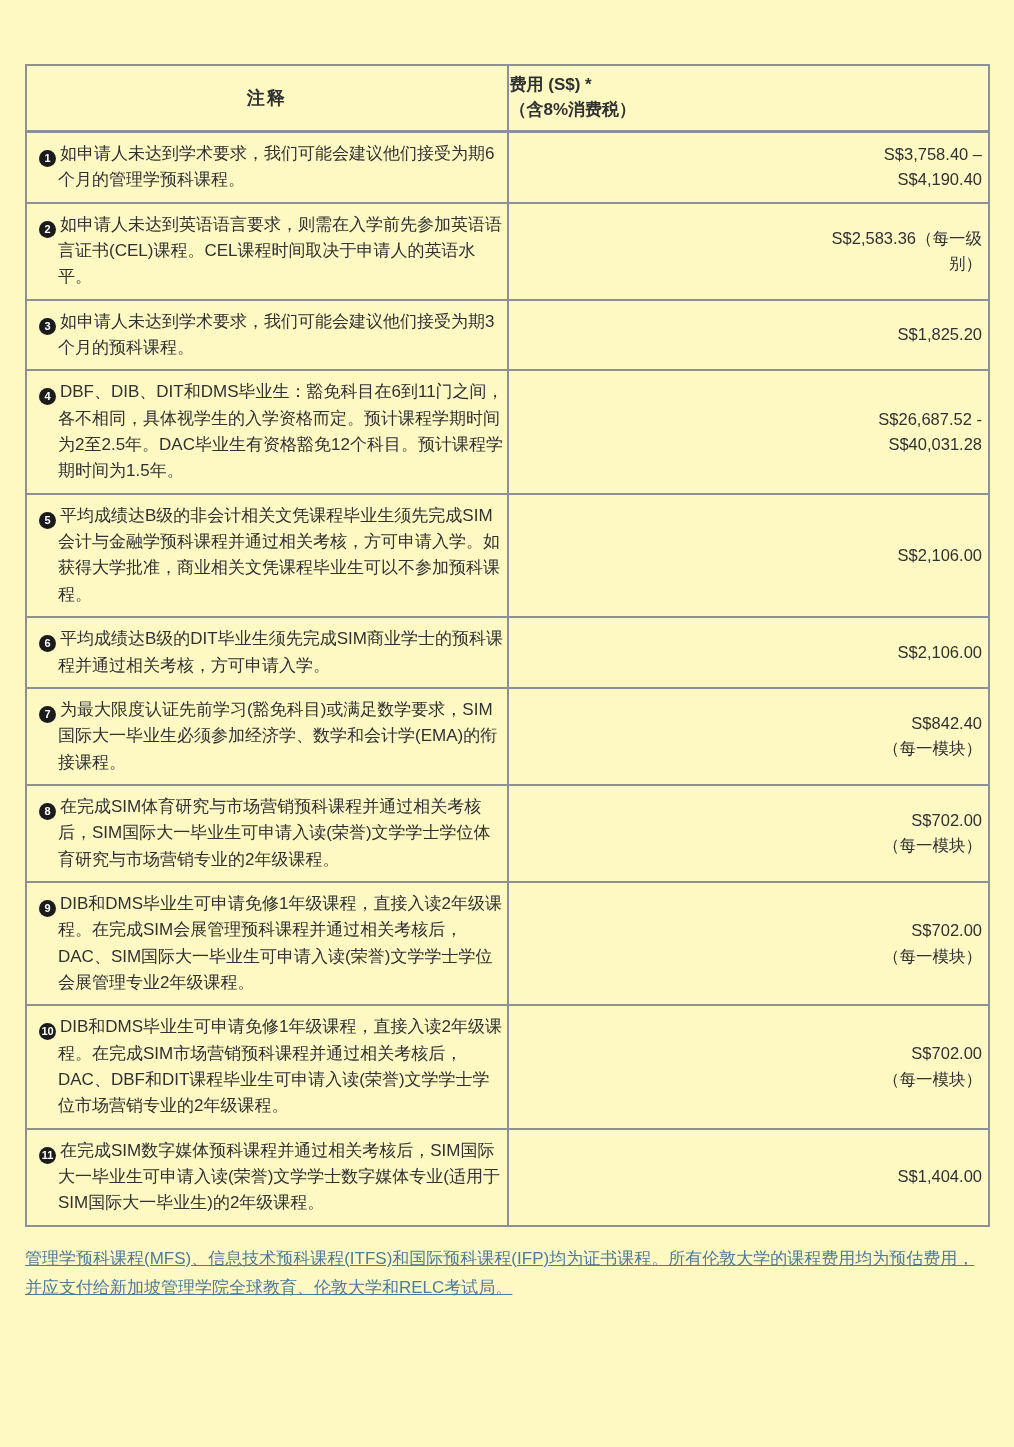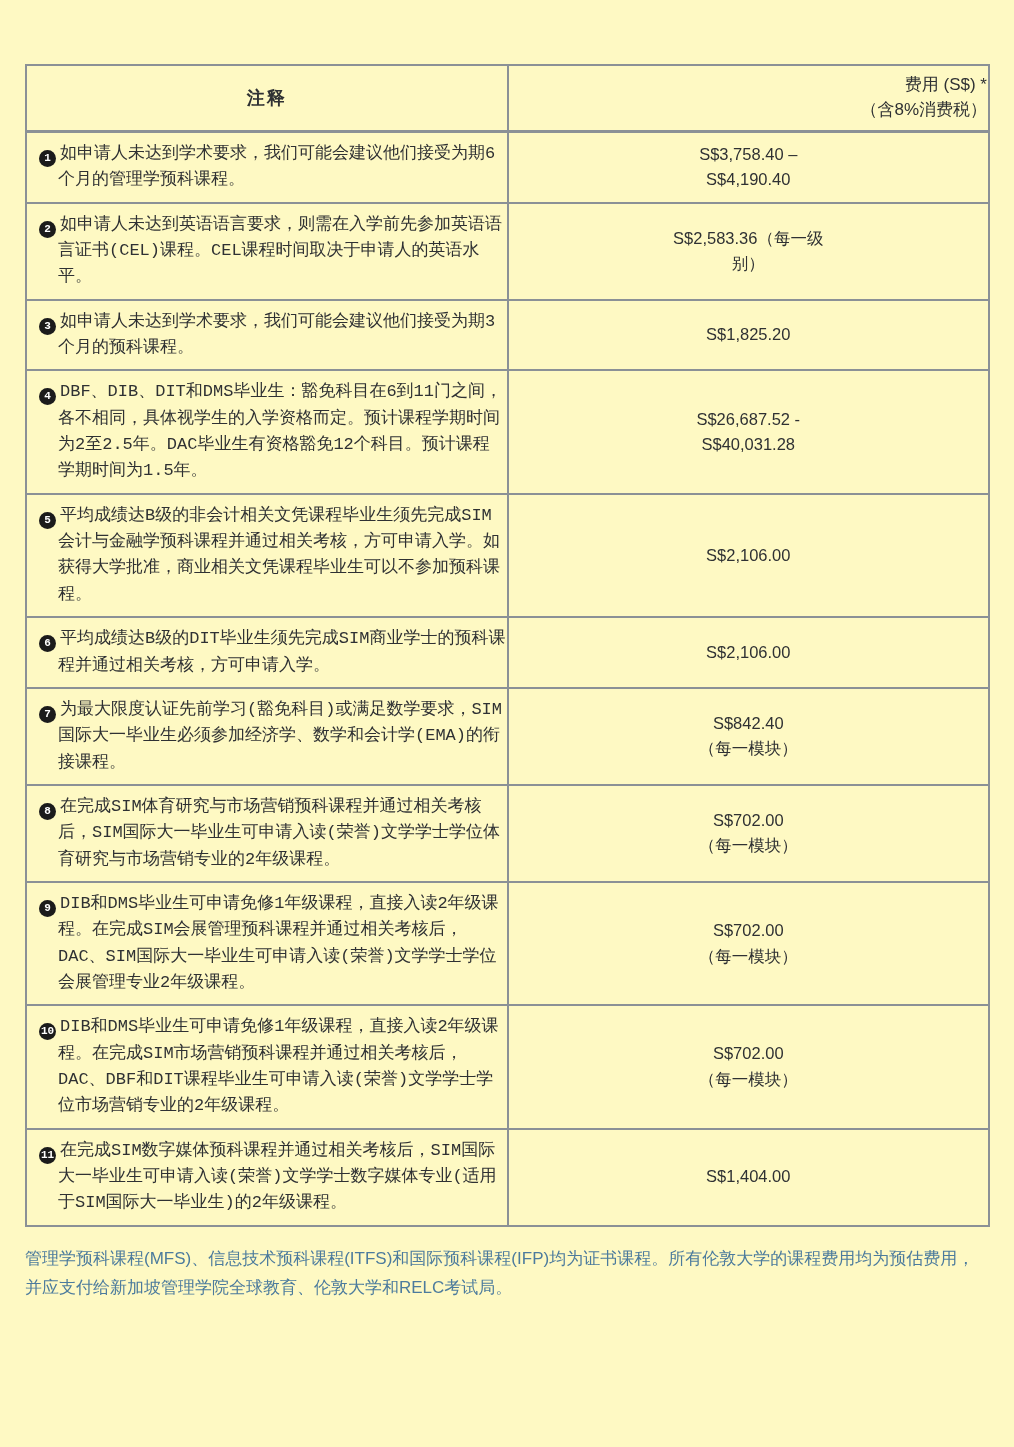--- a/index.html
+++ b/index.html
@@ -32,45 +32,44 @@
     height: 62px;
     font-size: 18px;
     font-weight: bold;
     text-align: center;
     vertical-align: middle;
     letter-spacing: 2px;
   }
   th.fee-header {
     height: 62px;
     font-size: 17px;
-    font-weight: normal;
-    text-align: right;
+    font-weight: bold;
+    text-align: left;
     vertical-align: middle;
     white-space: pre-line;
     line-height: 1.45;
   }
   table.fees thead th {
     border-bottom-width: 3px;
   }
   td.note-cell {
     font-size: 17px;
     line-height: 1.55;
     padding: 8px 0 8px 31px;
     text-indent: -19px;
     vertical-align: middle;
-    font-family: Liberation Mono, monospace;
   }
   td.fee-cell {
     width: 211px;
-    text-align: center;
+    text-align: right;
     vertical-align: middle;
     font-size: 16.5px;
     line-height: 1.55;
     white-space: pre-line;
-    padding: 7px 0;
+    padding: 7px 6px;
   }
   .bullet {
     display: inline-flex;
     align-items: center;
     justify-content: center;
     width: 17px;
     height: 17px;
     border-radius: 50%;
     background: #1b1b1b;
     color: #ffffff;
@@ -82,20 +81,21 @@
   }
   .footnotes {
     width: 962px;
     margin-top: 17px;
     color: #4c7b9d;
     font-size: 17px;
     line-height: 1.72;
   }
   .footnotes p {
     margin: 0;
+    text-decoration: underline;
   }
   .para-gap {
     margin-top: 29px !important;
   }
 </style>
 </head>
 <body>
 
 <div class="page">
   <div class="doc">

